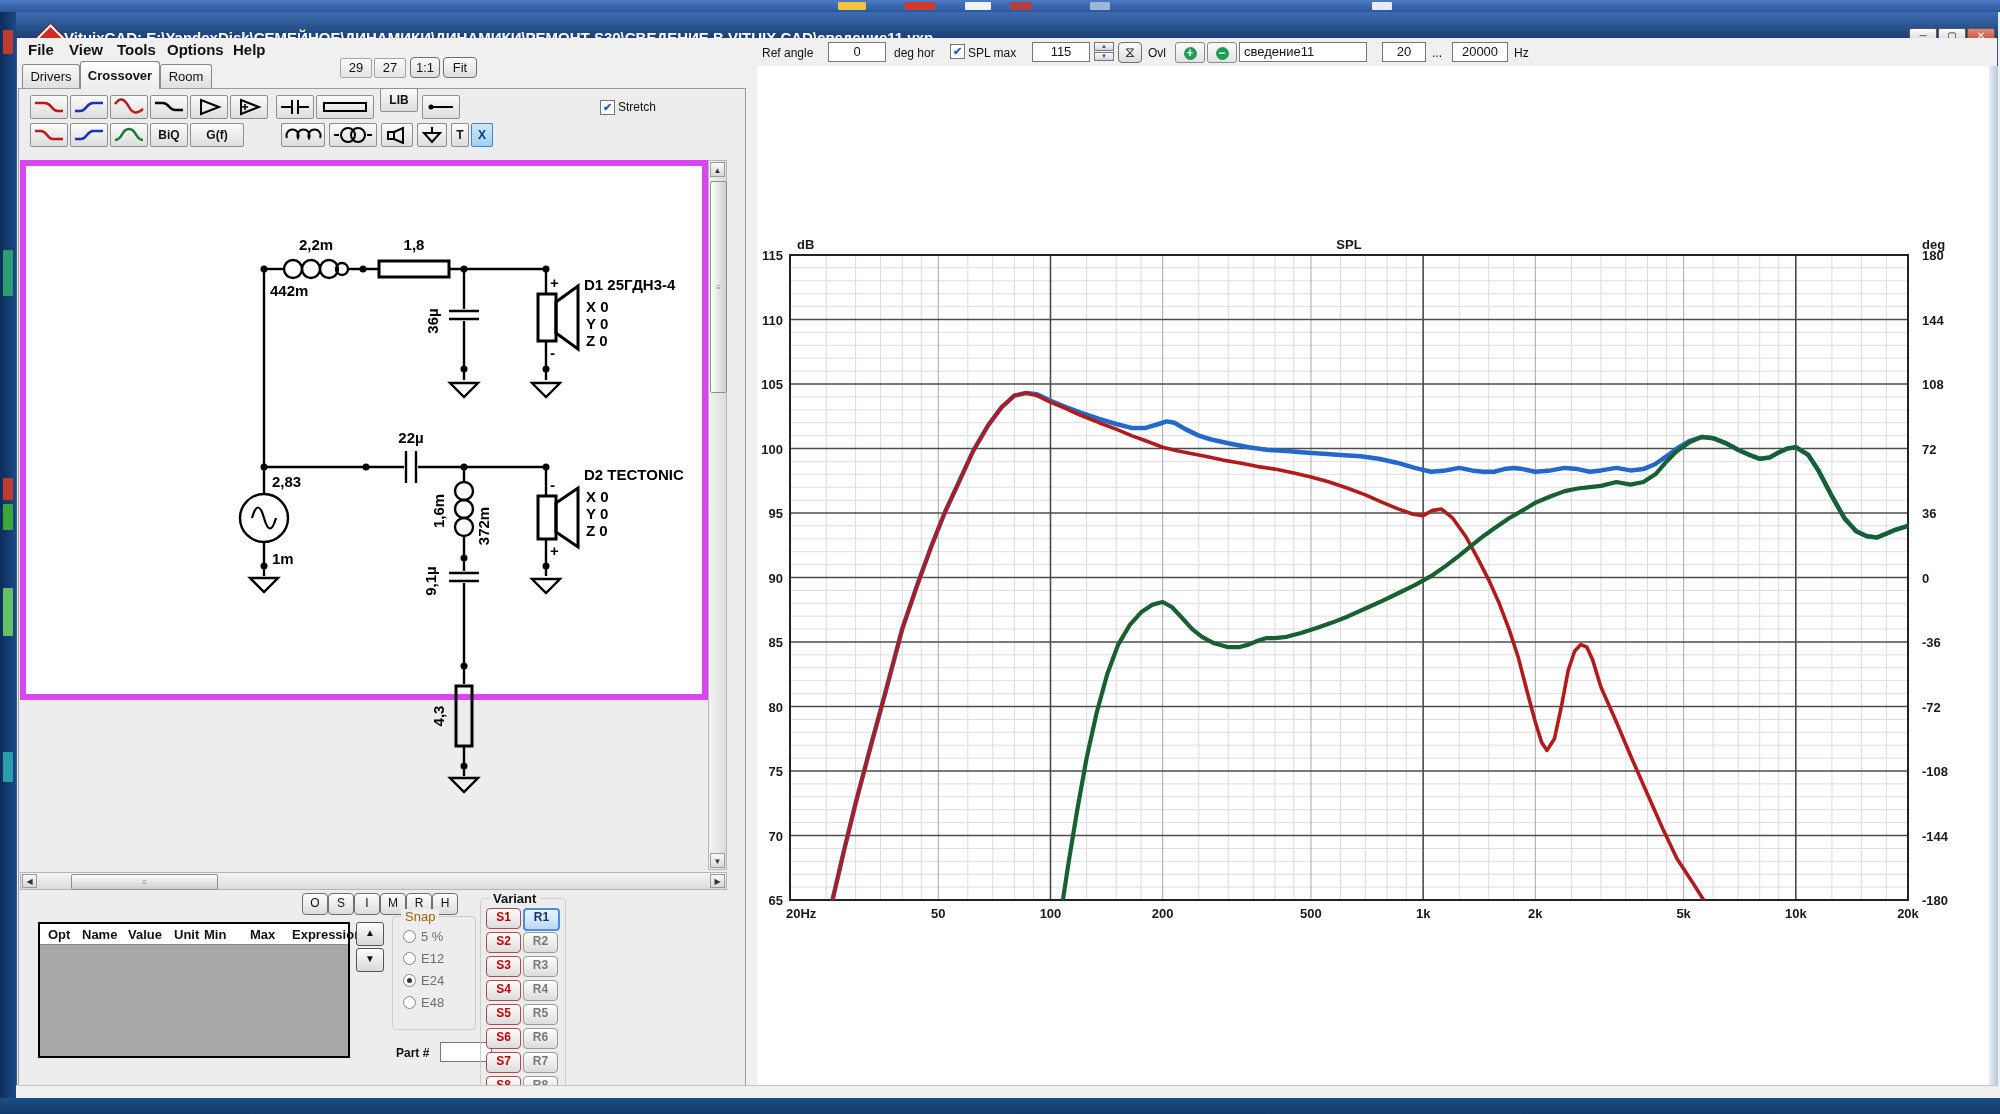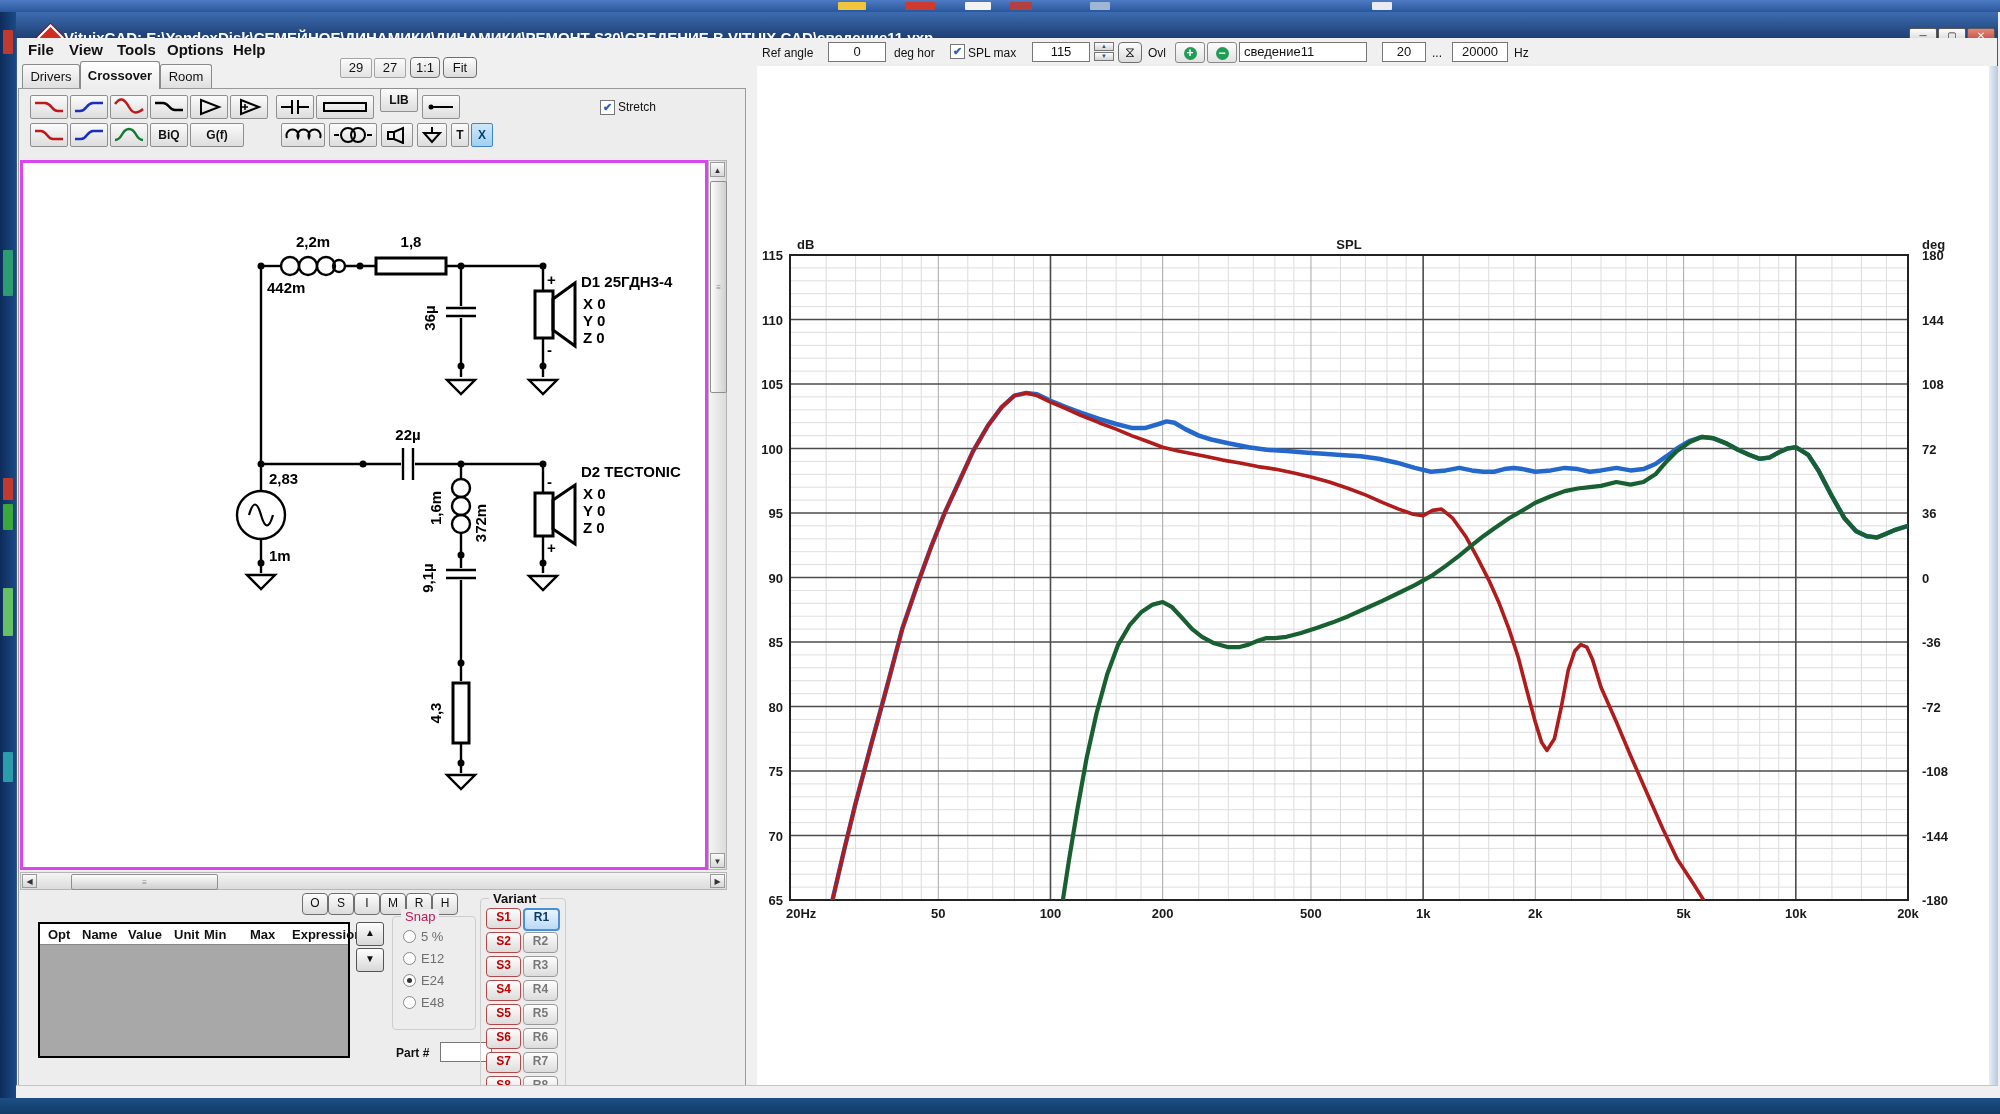--- a/index.html
+++ b/index.html
@@ -29,39 +29,39 @@
   .flatbox{position:absolute;background:linear-gradient(#fbfbfb,#e3e3e3);border:1px solid #a5a5a5;
            font-size:13px;color:#111;text-align:center;border-radius:2px;}
   .rbtn{position:absolute;background:linear-gradient(#fdfdfd,#dcdcdc);border:1px solid #6f6f6f;border-radius:4px;
         font-size:13px;color:#111;text-align:center;}
   
   #left-panel{left:18px;top:88px;width:728px;height:1004px;background:#ededed;border:1px solid #9a9a9a;box-sizing:border-box;}
   .tbtn{position:absolute;height:24px;background:linear-gradient(#fbfbfb,#dddddd);border:1px solid #8f8f8f;
         border-radius:2px;box-sizing:border-box;text-align:center;font-size:12px;font-weight:bold;color:#111;line-height:22px;}
   .tbtn svg{display:block;margin:2px auto 0;}
   .tbtn.hl{background:linear-gradient(#cfe7f8,#9fd0f2);border:1px solid #3f87c9;color:#06406e;}
-  #schematic-canvas{left:20px;top:160px;width:688px;height:710px;background:#fff;border:3px solid #d946ef;box-sizing:border-box;}
+  #schematic-canvas{left:20px;top:160px;width:688px;height:540px;background:#fff;border:6px solid #d946ef;box-sizing:border-box;}
   
   .sb-track{position:absolute;background:linear-gradient(90deg,#f4f4f4,#dcdcdc);border:1px solid #b5b5b5;box-sizing:border-box;}
   .sb-track.h{background:linear-gradient(#f4f4f4,#dcdcdc);}
   .sb-thumb{position:absolute;background:linear-gradient(90deg,#fdfdfd,#cfcfcf);border:1px solid #8f8f8f;border-radius:2px;
             display:flex;align-items:center;justify-content:center;color:#888;font-size:8px;}
   .sb-thumb.h{background:linear-gradient(#fdfdfd,#cfcfcf);}
   .sb-arrow{position:absolute;background:linear-gradient(#fafafa,#d8d8d8);border:1px solid #9a9a9a;box-sizing:border-box;
             font-size:8px;color:#333;text-align:center;line-height:16px;}
   
   .mode-btn{position:absolute;width:24px;height:20px;background:linear-gradient(#fdfdfd,#dcdcdc);
             border:1px solid #6f6f6f;border-radius:4px;font-size:12px;color:#111;text-align:center;line-height:18px;}
   #param-table{left:38px;top:922px;width:312px;height:136px;border:2px solid #000;background:#a8a8a8;box-sizing:border-box;}
   #param-header{position:absolute;left:0;top:0;width:100%;height:20px;background:#fff;border-bottom:1px solid #888;}
   .th{position:absolute;top:3px;font-size:13px;font-weight:bold;color:#111;}
   .updown{position:absolute;width:26px;height:22px;background:linear-gradient(#fdfdfd,#d8d8d8);border:1px solid #555;
           border-radius:3px;text-align:center;font-size:10px;line-height:20px;color:#111;}
   .groupbox{position:absolute;border:1px solid #cdcdcd;border-radius:4px;}
-  .groupbox .gb-label{position:absolute;top:-8px;left:8px;background:#ededed;padding:0 4px;font-size:13px;color:#be185d;}
+  .groupbox .gb-label{position:absolute;top:-8px;left:8px;background:#ededed;padding:0 4px;font-size:13px;color:#a16207;}
   .radio-row{position:absolute;font-size:13px;color:#6e6e6e;display:flex;align-items:center;gap:5px;}
   .radio{width:11px;height:11px;border:1px solid #8a8a8a;border-radius:50%;background:#fff;position:relative;}
   .radio.sel::after{content:"";position:absolute;left:3px;top:3px;width:5px;height:5px;border-radius:50%;background:#333;}
   .vbtn{position:absolute;width:33px;height:19px;border-radius:4px;font-size:12px;font-weight:bold;text-align:center;line-height:17px;}
   .vbtn.s{background:linear-gradient(#fdfdfd,#dcdcdc);border:1px solid #b04a4a;color:#c00000;}
   .vbtn.r{background:linear-gradient(#fdfdfd,#dcdcdc);border:1px solid #9a9a9a;color:#777;}
   .vbtn.r.sel{background:linear-gradient(#e9f4fe,#bcd9f7);border:2px solid #4a90d9;color:#0b3a66;line-height:15px;}
   .field{position:absolute;background:#fff;border:1px solid #777;box-sizing:border-box;font-size:13px;color:#111;
          padding:1px 4px;white-space:nowrap;overflow:hidden;}
   .lbl{position:absolute;font-size:12px;color:#111;white-space:nowrap;}

